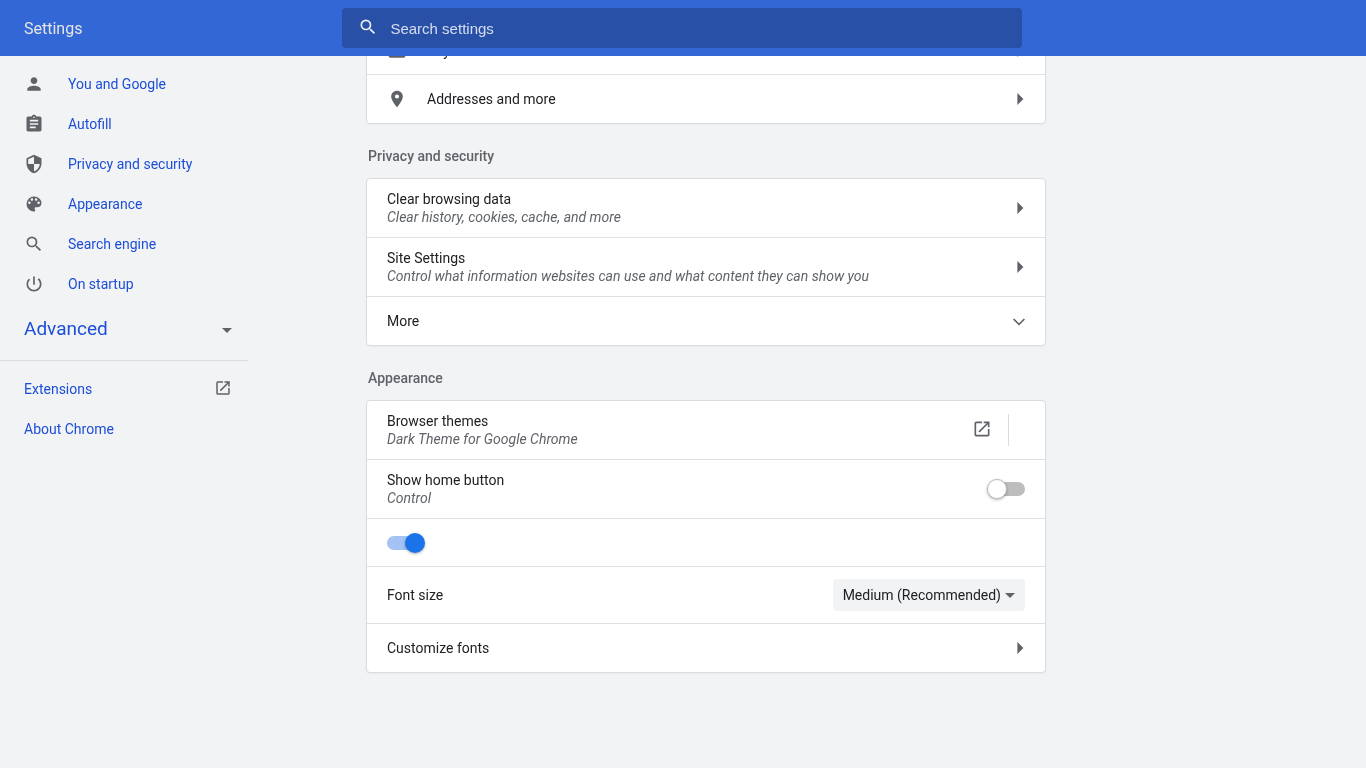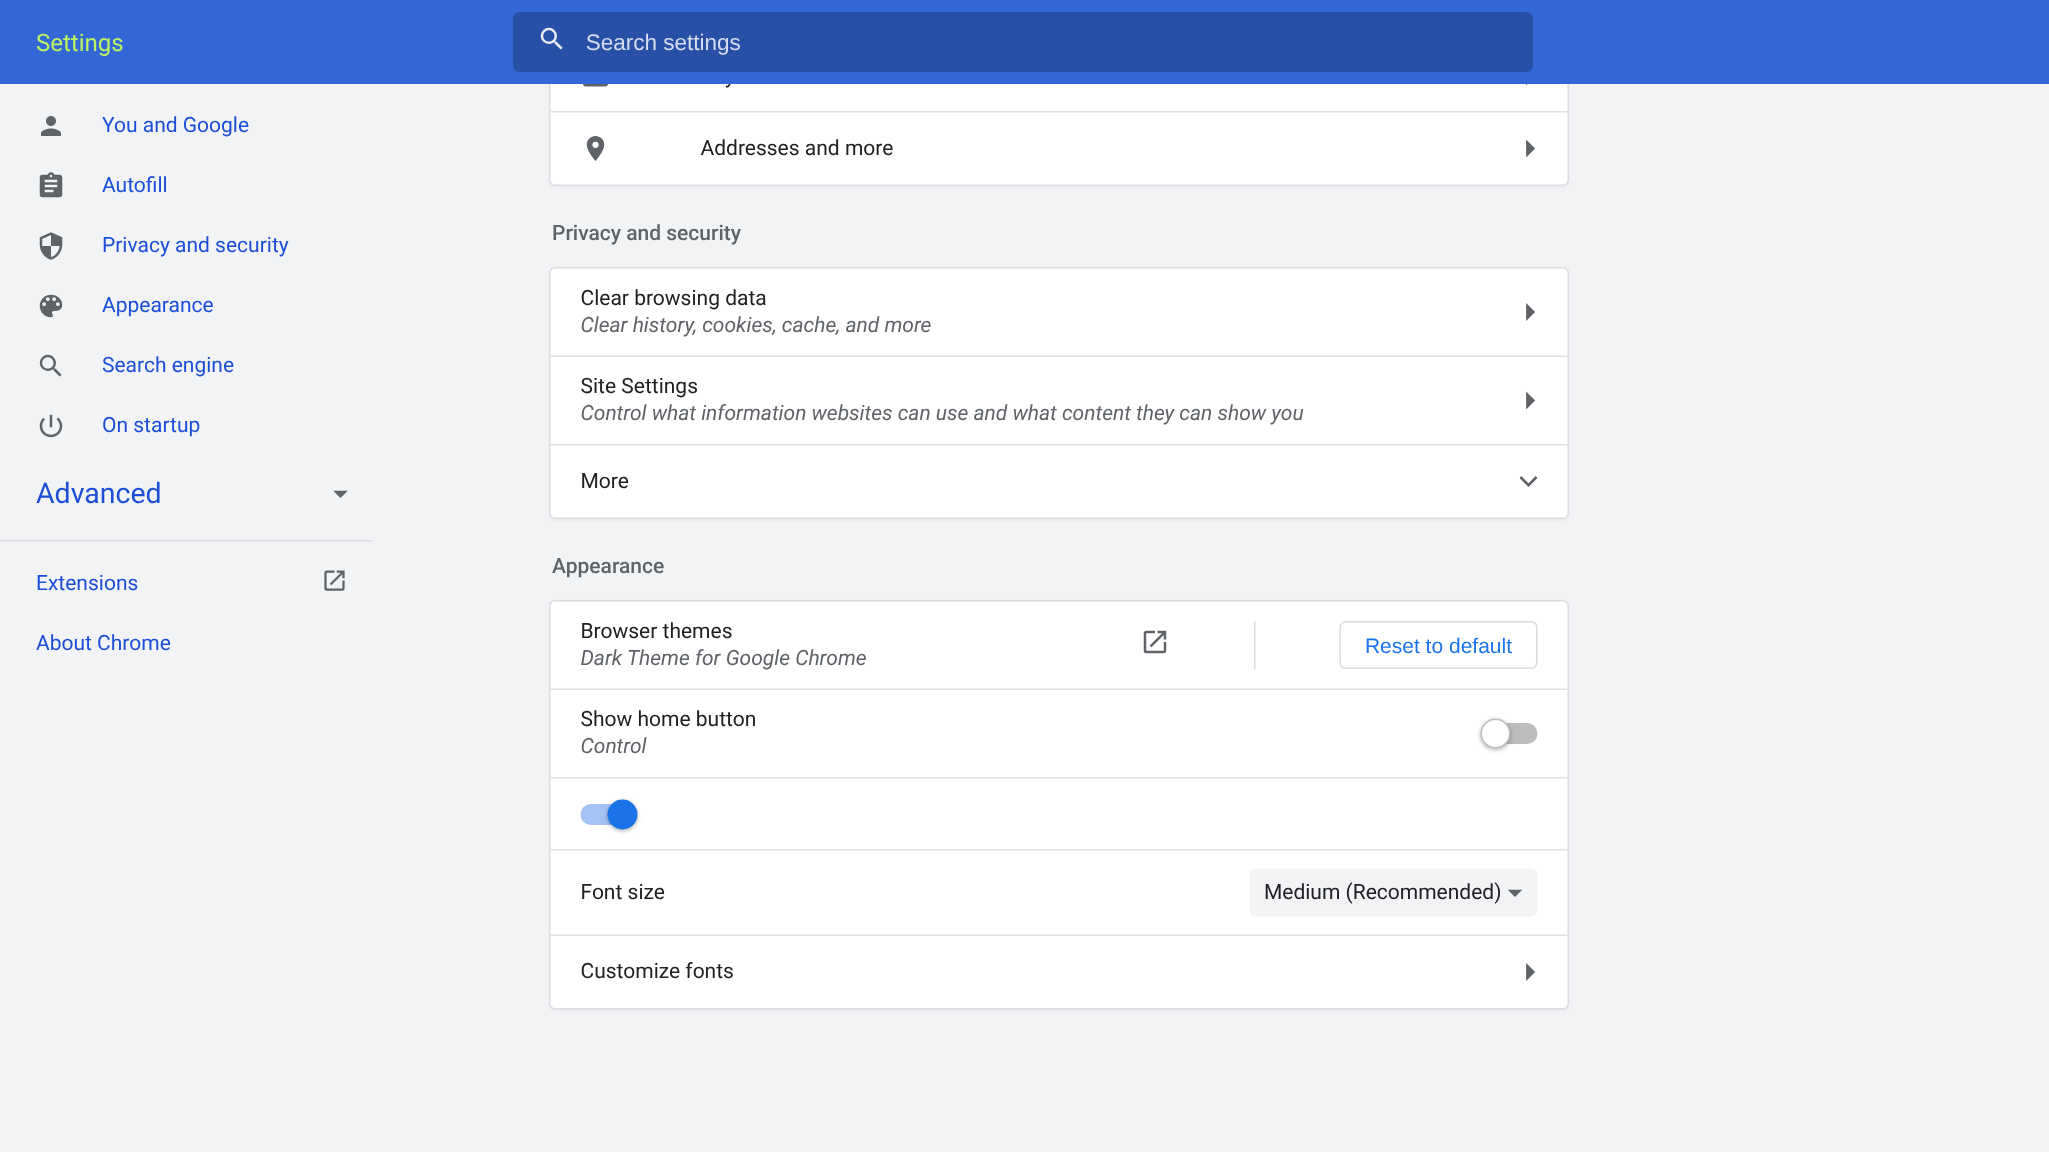--- a/index.html
+++ b/index.html
@@ -1,19 +1,19 @@
 <!DOCTYPE html>
 <html><head>
 <meta charset="utf-8">
 <style>
 * { box-sizing: border-box; margin: 0; padding: 0; }
 body { font-family: Roboto, Arial, sans-serif; font-size: 13px; color: #202124; background: #fff; width: 1366px; height: 768px; overflow: hidden; }
 
 .header { position: absolute; top: 0; left: 0; right: 0; height: 56px; background: #3367d6; display: flex; align-items: center; padding-left: 24px; }
-.header-title { color: #bef264; font-size: 16px; font-weight: 400; }
+.header-title { color: #e5e5e5; font-size: 16px; font-weight: 400; }
 .search-bar { margin-left: 260px; width: 680px; height: 40px; background: #2850a7; border-radius: 4px; display: flex; align-items: center; padding: 0 16px; }
 .search-bar svg { fill: #fff; opacity: 0.9; }
 .search-input { flex: 1; background: none; border: none; outline: none; color: #bef264; font-size: 15px; margin-left: 12px; }
 .search-input::placeholder { color: rgba(255,255,255,0.8); }
 
 .page { position: absolute; top: 56px; left: 0; right: 0; bottom: 0; background: #f1f3f4; display: flex; }
 
 .sidebar { width: 256px; background: #f1f3f4; padding-top: 8px; overflow-y: auto; flex-shrink: 0; }
 .sidebar-item { display: flex; align-items: center; height: 40px; padding-left: 24px; cursor: pointer; color: #1d4ed8; font-size: 14px; }
 .sidebar-item .icon { width: 20px; height: 20px; margin-right: 24px; display: inline-flex; align-items: center; justify-content: center; }
@@ -21,21 +21,21 @@
 
 .adv-item { height: 48px; justify-content: space-between; padding-right: 24px; }
 .adv-item .label { font-size: 19px; }
 .sidebar hr { border: none; border-top: 1px solid #dadce0; margin: 8px 0; width: 248px; }
 .ext-item { justify-content: space-between; padding-right: 24px; }
 
 .content { flex: 1; overflow-y: auto; }
 .content-inner { width: 680px; margin-left: 110px; padding-top: 0; }
 
 .card { background: #fff; border-radius: 4px; border: 1px solid #dadce0; box-shadow: 0 1px 2px rgba(0,0,0,0.04); margin-bottom: 24px; }
-.card-row { display: flex; align-items: center; min-height: 48px; padding: 12px 20px; border-bottom: 1px solid #e0e0e0; position: relative; gap: 40px; }
+.card-row { display: flex; align-items: center; min-height: 48px; padding: 12px 20px; border-bottom: 1px solid #e0e0e0; position: relative; }
 .card:last-child .card-row:last-child, .card-row:last-child { border-bottom: none; }
 .card-row .row-icon { width: 20px; margin-right: 20px; display: inline-flex; }
 .card-row .row-icon svg { fill: #5f6368; }
 .card-row .row-text { flex: 1; }
 .card-row .row-title { font-size: 14px; color: #202124; }
 .card-row .row-sub { font-size: 14px; color: #5f6368; margin-top: 2px; font-style: italic; }
 .card-row .arrow { fill: #5f6368; }
 
 .section-title { font-size: 14px; color: #5f6368; font-weight: 500; margin: 24px 0 14px 2px; }
 
@@ -206,21 +206,20 @@
       <div class="card">
         <div class="card-row">
           <div class="row-text">
             <div class="row-title">Browser themes</div>
             <div class="row-sub">Dark Theme for Google Chrome</div>
           </div>
           <span class="openext"><svg width="20" height="20" viewBox="0 0 24 24">
                 <path d="M19 19H5V5h7V3H5a2 2 0 00-2 2v14a2 2 0 002 2h14c1.1 0 2-.9 2-2v-7h-2v7zM14 3v2h3.59l-9.83 9.83 1.41 1.41L19 6.41V10h2V3h-7z"></path>
               </svg></span>
           <div class="vdiv"></div>
-          <button class="reset-btn">Reset to default</button>
         </div>
         <div class="card-row">
           <div class="row-text">
             <div class="row-title">Show home button</div>
             <div class="row-sub">Control</div>
           </div>
           <div class="toggle off">
               <div class="knob"></div>
             </div>
         </div>

